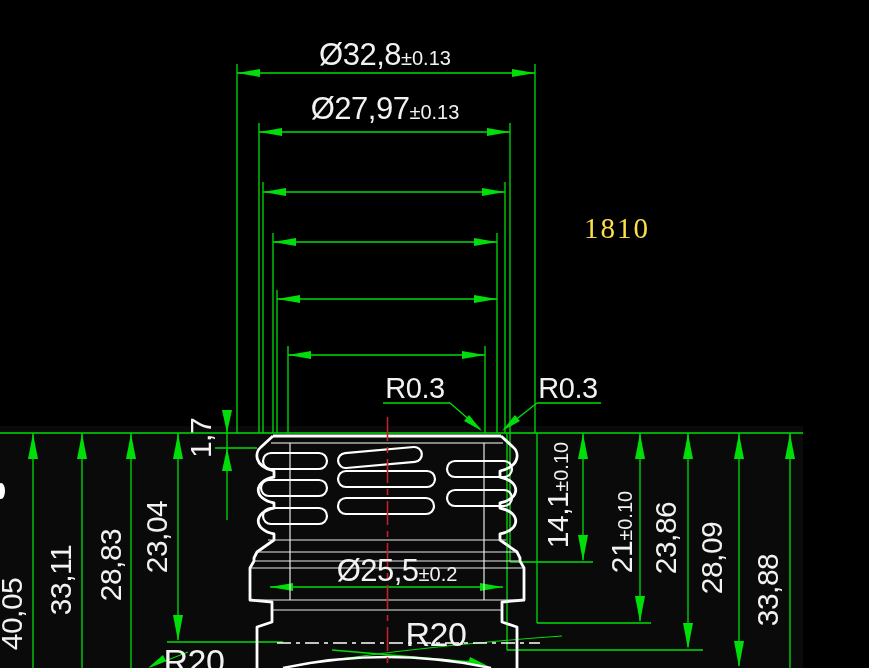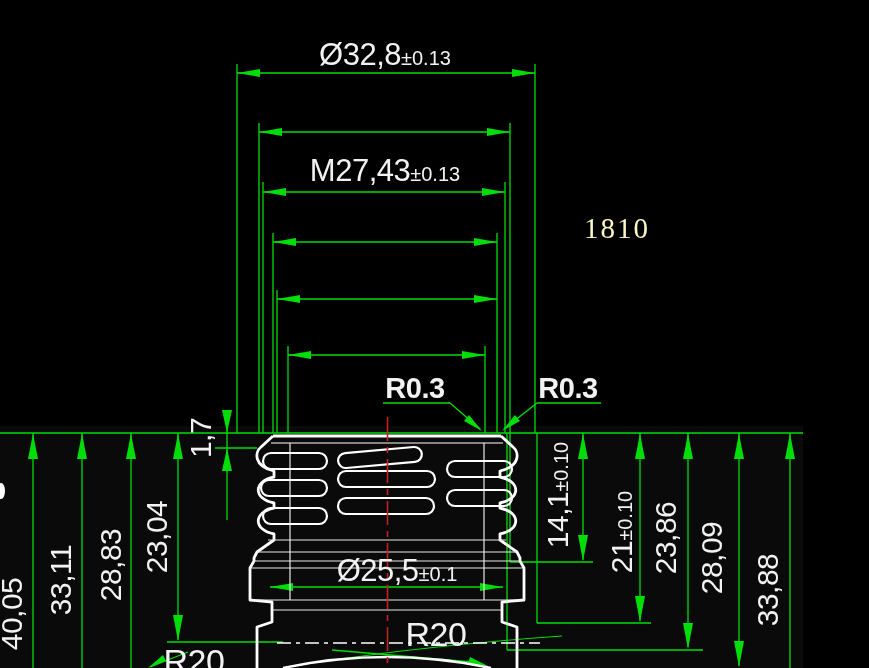--- a/index.html
+++ b/index.html
@@ -13,25 +13,25 @@
     position:absolute;transform:translate(-50%,-50%);
     color:#f2f2f2;font-size:31px;line-height:1;white-space:nowrap;
     letter-spacing:-0.5px;z-index:5;
   }
   .vlabel{
     position:absolute;transform:translate(-50%,-50%) rotate(-90deg);
     color:#f2f2f2;font-size:30px;line-height:1;white-space:nowrap;
     letter-spacing:-0.5px;z-index:5;
   }
   .tol{font-size:20px;letter-spacing:0;}
-  .r03{font-size:29px;font-weight:bold;}
+  .r03{font-size:29px;}
   .r20{font-size:34px;}
   .part-number{
     position:absolute;transform:translate(-50%,-50%);
-    color:#fef9c3;font-family:"Liberation Serif", serif;font-size:29px;
+    color:#fde047;font-family:"Liberation Serif", serif;font-size:29px;
     letter-spacing:2px;z-index:5;
   }
   .nav-btn{position:absolute;left:833px;top:282px;width:36px;height:76px;z-index:8;cursor:pointer;}
 </style>
 </head>
 <body>
 
 <div class="canvas">
   <div class="lower-tone"></div>
 
@@ -184,28 +184,28 @@
 
       <line x1="277" y1="643" x2="540" y2="643" stroke-width="1.3" stroke-dasharray="14 5 4 5"></line>
 
       <ellipse cx="1" cy="491" rx="4" ry="8" fill="#ffffff" stroke="none"></ellipse>
     </g>
 
     <line x1="387.5" y1="417" x2="387.5" y2="668" stroke="#c22222" stroke-width="1.6" stroke-dasharray="24 6 6 6"></line>
   </svg>
 
   <div class="hlabel" style="left:385px;top:54px"><span>Ø32,8</span><span class="tol">±0.13</span></div>
-  <div class="hlabel" style="left:385px;top:170px"><span>M27,43</span><span class="tol">±0.13</span></div>
+  <div class="hlabel" style="left:385px;top:108px"><span>Ø27,97</span><span class="tol">±0.13</span></div>
 
   <div class="hlabel r03" style="left:415px;top:388px"><span>R0.3</span></div>
   <div class="hlabel r03" style="left:568px;top:388px"><span>R0.3</span></div>
 
   <div class="part-number" style="left:617px;top:228px">1810</div>
 
-  <div class="hlabel" style="left:397px;top:570px"><span>Ø25,5</span><span class="tol">±0.1</span></div>
+  <div class="hlabel" style="left:397px;top:570px"><span>Ø25,5</span><span class="tol">±0.2</span></div>
 
   <div class="vlabel" style="left:12px;top:614px"><span>40,05</span></div>
   <div class="vlabel" style="left:61px;top:580px"><span>33,11</span></div>
   <div class="vlabel" style="left:111px;top:565px"><span>28,83</span></div>
   <div class="vlabel" style="left:157px;top:537px"><span>23,04</span></div>
   <div class="vlabel" style="left:201px;top:438px"><span>1,7</span></div>
 
   <div class="vlabel" style="left:558px;top:495px"><span>14,1</span><span class="tol">±0.10</span></div>
   <div class="vlabel" style="left:622px;top:532px"><span>21</span><span class="tol">±0.10</span></div>
   <div class="vlabel" style="left:666px;top:538px"><span>23,86</span></div>

